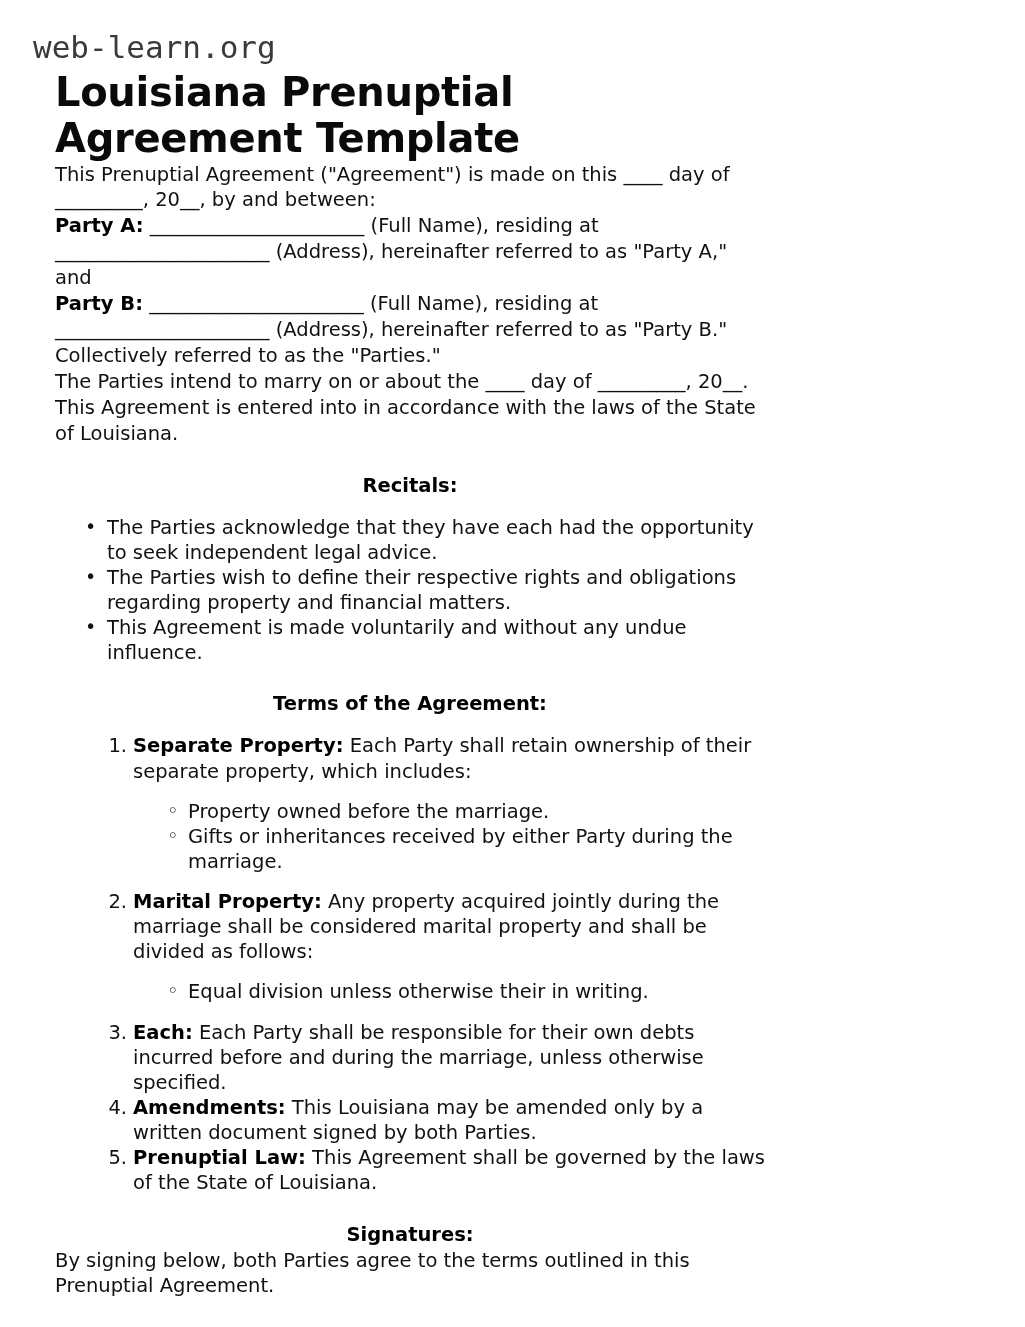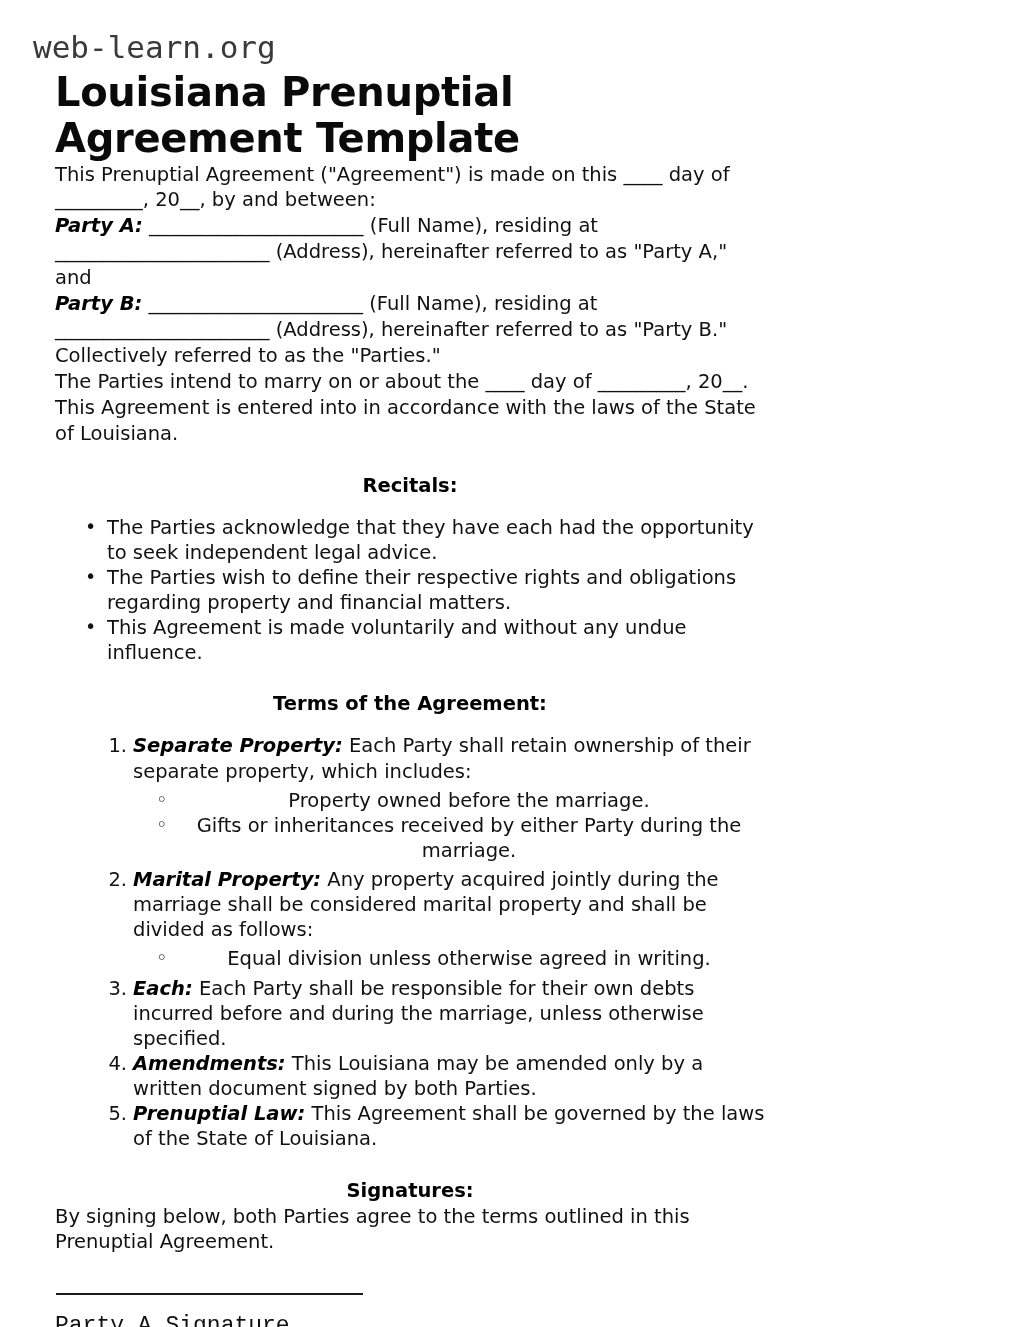--- a/index.html
+++ b/index.html
@@ -54,21 +54,20 @@
     padding: 0;
     color: #111111;
     text-align: left;
   }
   .sp-intro { margin-top: 33px; }
   .sp-gap   { margin-top: 21px; }
   .sp-gap-sm{ margin-top: 20px; }
   strong, .b {
     font-weight: 700;
     color: #000000;
-    font-style: italic;
   }
   h3.section-head {
     font-size: 19.5px;
     line-height: 1.33;
     font-weight: 700;
     margin: 26px 0 0 0;
     padding: 0;
     color: #000000;
     text-align: center;
   }
@@ -110,24 +109,23 @@
     content: counter(termitem) ".";
     position: absolute;
     left: -30px;
     top: 0;
     font-size: 19.5px;
     line-height: 1.29;
     text-align: right;
     width: 24px;
   }
   ul.subbullets {
-    margin: 4px;
+    margin: 15px;
     padding-left: 40px;
     list-style: none;
-    text-align: center;
   }
   ul.subbullets > li {
     font-size: 19.5px;
     line-height: 1.29;
     position: relative;
     color: #111111;
   }
   ul.subbullets > li::before {
     content: "\25E6";
     position: absolute;
@@ -188,21 +186,21 @@
       <li class="term">
         <strong class="b">Separate Property:</strong><span> Each Party shall retain ownership of their separate property, which includes:</span>
         <ul class="subbullets">
           <li>Property owned before the marriage.</li>
           <li>Gifts or inheritances received by either Party during the marriage.</li>
         </ul>
       </li>
       <li class="term">
         <strong class="b">Marital Property:</strong><span> Any property acquired jointly during the marriage shall be considered marital property and shall be divided as follows:</span>
         <ul class="subbullets">
-          <li>Equal division unless otherwise agreed in writing.</li>
+          <li>Equal division unless otherwise their in writing.</li>
         </ul>
       </li>
       <li class="term">
         <strong class="b">Each:</strong><span> Each Party shall be responsible for their own debts incurred before and during the marriage, unless otherwise specified.</span>
       </li>
       <li class="term">
         <strong class="b">Amendments:</strong><span> This Louisiana may be amended only by a written document signed by both Parties.</span>
       </li>
       <li class="term">
         <strong class="b">Prenuptial Law:</strong><span> This Agreement shall be governed by the laws of the State of Louisiana.</span>

